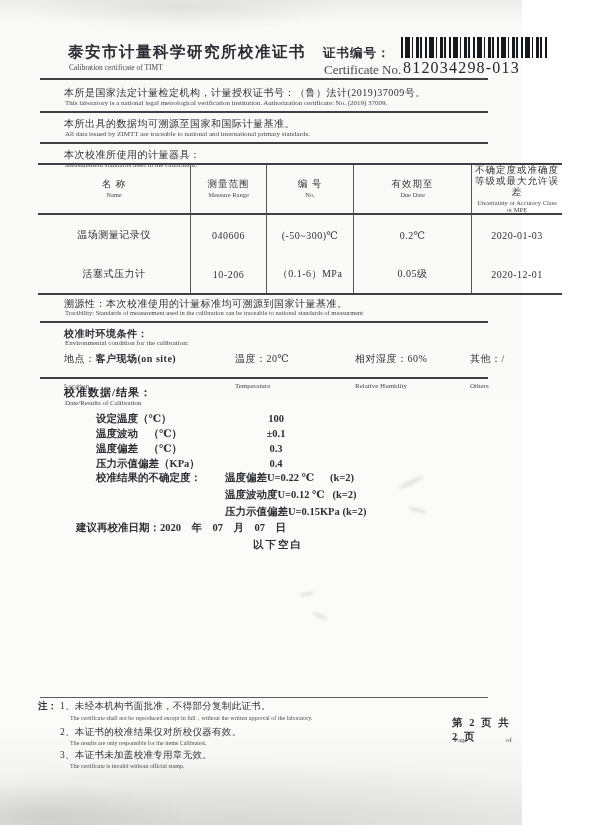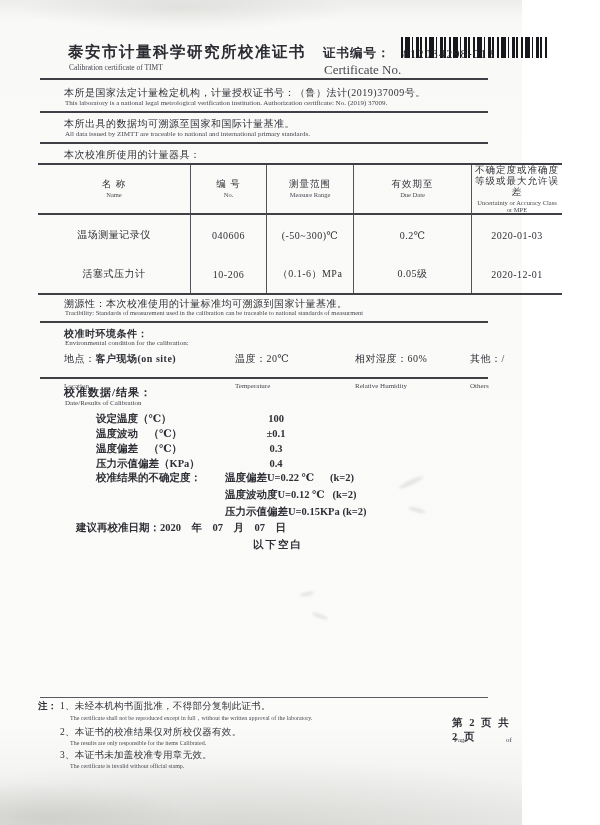--- a/index.html
+++ b/index.html
@@ -29,21 +29,21 @@
   .certlabel{top:45px;left:323px;font-size:12.5px;font-weight:700;letter-spacing:1px;color:#2c2d34;}
   .certlabel-en{top:62px;left:324px;font-size:13px;}
   .barcode{top:37px;left:401px;width:146px;height:21px;
     background:repeating-linear-gradient(90deg,
       #17181c 0 2px, transparent 2px 4px,
       #17181c 4px 9px, transparent 9px 11px,
       #17181c 11px 12px, transparent 12px 15px,
       #17181c 15px 18px, transparent 18px 19px,
       #17181c 19px 21px, transparent 21px 24px);
   }
-  .certno{top:47px;left:403px;font-size:12px;letter-spacing:1.2px;color:#26272d;}
+  .certno{top:59px;left:403px;font-size:16px;letter-spacing:1.2px;color:#26272d;}
 
   
   .stmt-zh{left:64px;right:40px;font-size:10px;letter-spacing:0.5px;color:#303138;}
   .stmt-en{left:65px;right:40px;font-size:7px;color:#46474e;}
 
   
   .stable{
     position:absolute;top:163px;left:38px;width:524px;
     display:grid;grid-template-columns:152px 76px 87px 118px 91px;
     border-top:2px solid #3f4046;border-bottom:2px solid #3f4046;
@@ -109,33 +109,34 @@
 
   <div class="abs stmt-zh zh" style="top:86px;">本所是国家法定计量检定机构，计量授权证书号：（鲁）法计(2019)37009号。</div>
   <div class="abs stmt-en en" style="top:99px;">This laboratory is a national legal metrological verification institution. Authorization certificate: No. (2019) 37009.</div>
   <div class="rule" style="top:111px;height:1.5px;"></div>
 
   <div class="abs stmt-zh zh" style="top:117px;">本所出具的数据均可溯源至国家和国际计量基准。</div>
   <div class="abs stmt-en en" style="top:130px;">All data issued by ZIMTT are traceable to national and international primary standards.</div>
   <div class="rule" style="top:142px;height:1.5px;"></div>
 
   <div class="abs stmt-zh zh" style="top:148px;">本次校准所使用的计量器具：</div>
+  <div class="abs stmt-en en" style="top:161px;">Measurement standards used in the calibration:</div>
 
   <div class="stable">
     <div class="th">
       <div class="h-zh">名 称</div>
       <div class="h-en">Name</div>
     </div>
     <div class="th">
+      <div class="h-zh">测量范围</div>
+      <div class="h-en">Measure Range</div>
+    </div>
+    <div class="th">
       <div class="h-zh">编 号</div>
       <div class="h-en">No.</div>
-    </div>
-    <div class="th">
-      <div class="h-zh">测量范围</div>
-      <div class="h-en">Measure Range</div>
     </div>
     <div class="th">
       <div class="h-zh">有效期至</div>
       <div class="h-en">Due Date</div>
     </div>
     <div class="th">
       <div class="h-zh">不确定度或准确度等级或最大允许误差</div>
       <div class="h-en">Uncertainty or Accuracy Class or MPE</div>
     </div>
 

